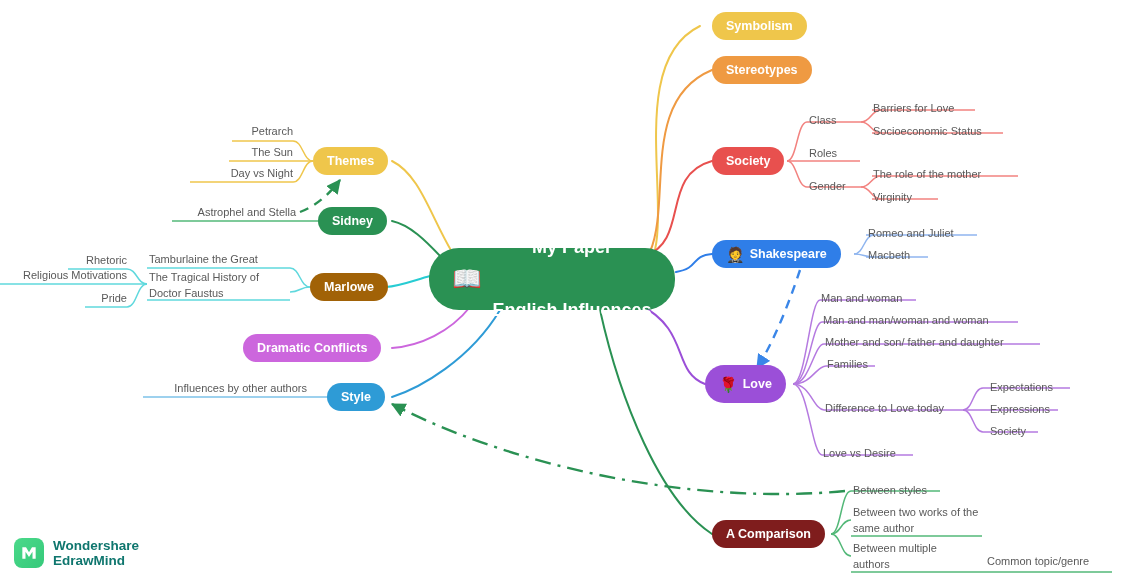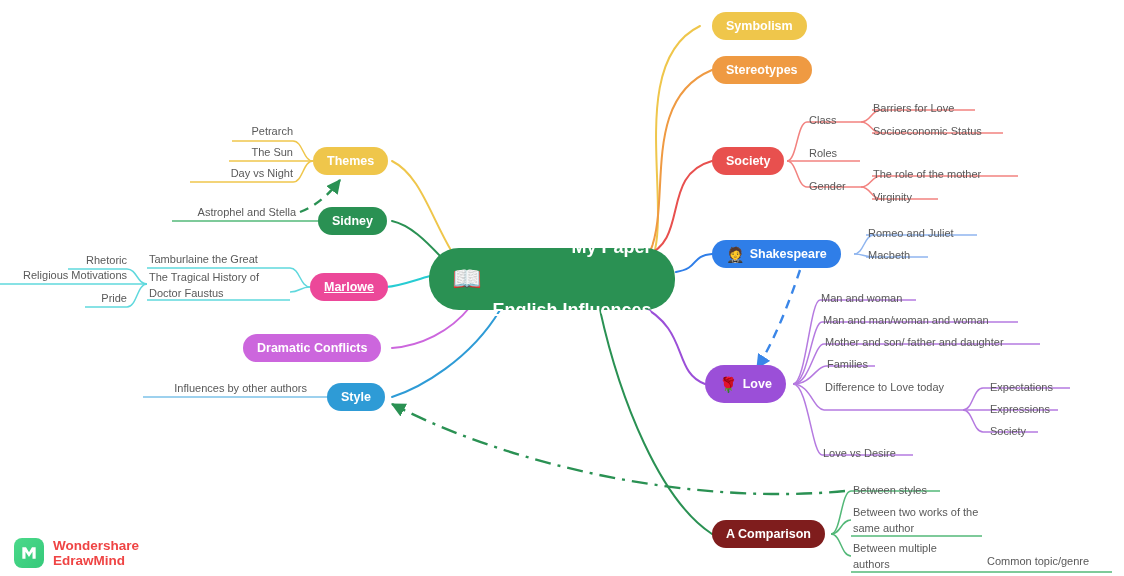--- a/index.html
+++ b/index.html
@@ -18,41 +18,41 @@
     white-space:nowrap;box-sizing:border-box;
   }
   .node .ico{font-size:15px;line-height:1;display:inline-block;}
 
   .central{
     left:429px;top:248px;width:246px;height:62px;
     background:#2a9153;border-radius:30px;
     font-size:18px;line-height:21px;text-align:center;
     gap:10px;
   }
-  .central .lbl{display:flex;flex-direction:column;align-items:flex-end;gap:42px;}
+  .central .lbl{display:flex;flex-direction:column;align-items:center;gap:42px;}
   .central .ico{font-size:24px;}
 
   .main-node{height:28px;padding:0 14px;font-size:12.5px;}
 
   
   .topic{
     position:absolute;color:#595959;font-size:11px;line-height:15px;
     white-space:nowrap;
   }
   .topic.wrap{white-space:normal;line-height:16px;}
   .topic.r{text-align:right;}
 
   
   #logo{position:absolute;left:14px;top:538px;display:flex;align-items:center;gap:9px;}
   #logo .mark{
     width:30px;height:30px;border-radius:8px;
     background:linear-gradient(135deg,#4bd98a 0%,#35c97a 100%);
     display:flex;align-items:center;justify-content:center;
   }
-  #logo .txt{font-size:13.5px;line-height:15px;font-weight:bold;color:#ef4444;}
+  #logo .txt{font-size:13.5px;line-height:15px;font-weight:bold;color:#0f766e;}
 </style>
 </head>
 <body>
 
 <div id="canvas">
 
   <svg class="layer" viewBox="0 0 1124 576">
 
     <g fill="none" stroke-linecap="round">
       <path d="M655,250 C668,190 630,60 700,26" stroke="#efc64b" stroke-width="2"></path>
@@ -210,21 +210,21 @@
   </div>
 
   <div class="node main-node" style="left:313px;top:147px;background:#efc64b;">
     <span>Themes</span>
   </div>
 
   <div class="node main-node" style="left:318px;top:207px;background:#2a9153;">
     <span>Sidney</span>
   </div>
 
-  <div class="node main-node" style="left:310px;top:273px;background:#ec4899;text-decoration:underline;">
+  <div class="node main-node" style="left:310px;top:273px;background:#a16207;">
     <span>Marlowe</span>
   </div>
 
   <div class="node main-node" style="left:243px;top:334px;background:#cc66dd;">
     <span>Dramatic Conflicts</span>
   </div>
 
   <div class="node main-node" style="left:327px;top:383px;background:#2e9bd6;">
     <span>Style</span>
   </div>
@@ -237,21 +237,21 @@
   <div class="topic" style="left:873px;top:167px;">The role of the mother</div>
   <div class="topic" style="left:873px;top:190px;">Virginity</div>
 
   <div class="topic" style="left:868px;top:226px;">Romeo and Juliet</div>
   <div class="topic" style="left:868px;top:248px;">Macbeth</div>
 
   <div class="topic" style="left:821px;top:291px;">Man and woman</div>
   <div class="topic" style="left:823px;top:313px;">Man and man/woman and woman</div>
   <div class="topic" style="left:825px;top:335px;">Mother and son/ father and daughter</div>
   <div class="topic" style="left:827px;top:357px;">Families</div>
-  <div class="topic" style="left:825px;top:380px;">Difference to Love today</div>
+  <div class="topic" style="left:825px;top:401px;">Difference to Love today</div>
   <div class="topic" style="left:990px;top:380px;">Expectations</div>
   <div class="topic" style="left:990px;top:402px;">Expressions</div>
   <div class="topic" style="left:990px;top:424px;">Society</div>
   <div class="topic" style="left:823px;top:446px;">Love vs Desire</div>
 
   <div class="topic" style="left:853px;top:483px;">Between styles</div>
   <div class="topic wrap" style="left:853px;top:540px;width:110px;">Between multiple authors</div>
   <div class="topic wrap" style="left:853px;top:504px;width:130px;">Between two works of the same author</div>
   <div class="topic" style="left:987px;top:554px;">Common topic/genre</div>
 

